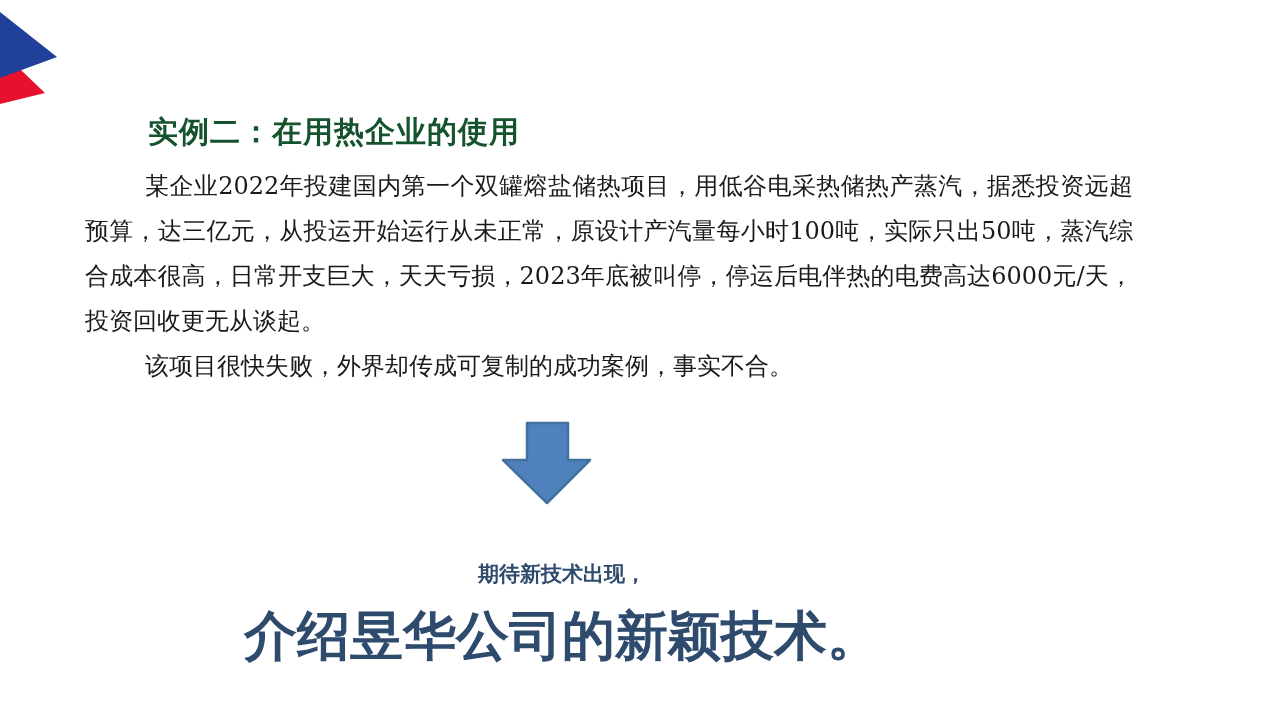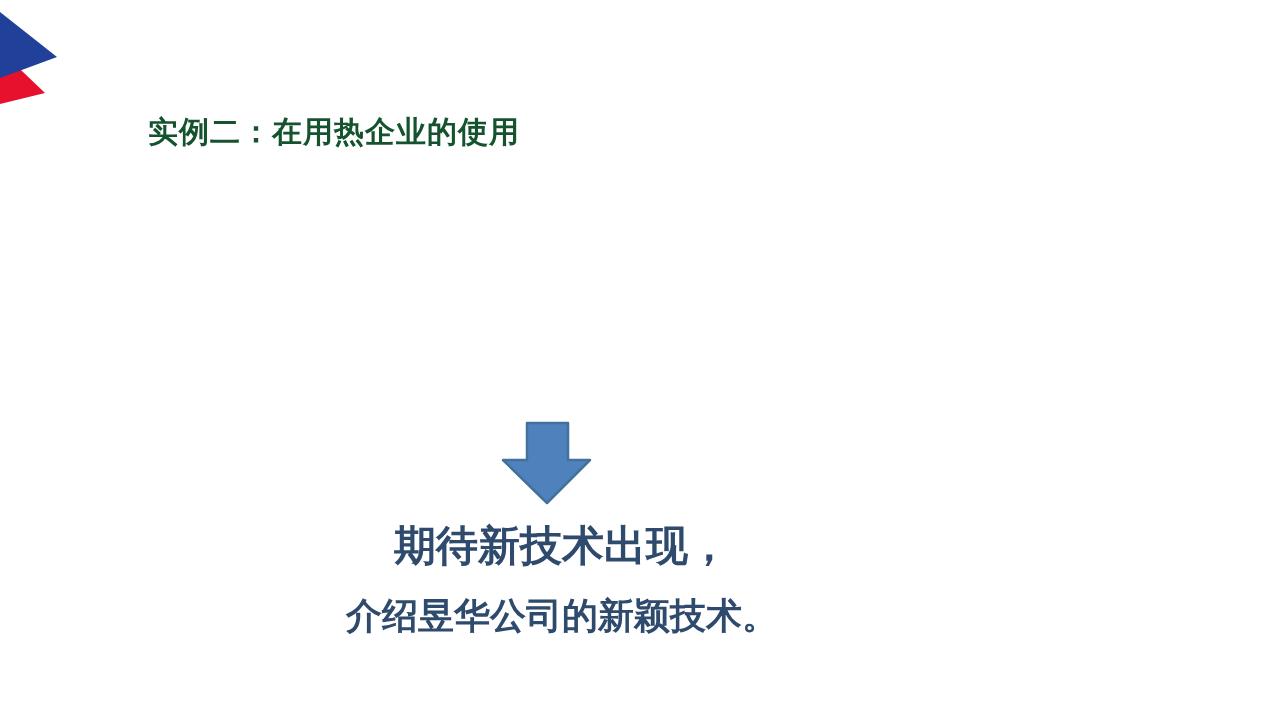--- a/index.html
+++ b/index.html
@@ -55,40 +55,43 @@
     position: absolute;
     left: 0;
     top: 524px;
     width: 1124px;
     text-align: center;
     color: #2E4A6D;
     font-family: "Liberation Sans", sans-serif;
     font-weight: bold;
   }
   .conclusion-line1 {
-    font-size: 42px;
+    font-size: 21px;
     line-height: 44px;
+    margin-top: 28px;
   }
   .conclusion-line2 {
-    margin-top: 20px;
-    font-size: 36px;
+    margin-top: 12px;
+    font-size: 53px;
     line-height: 56px;
   }
 </style>
 </head>
 <body>
 
 <svg class="corner-decoration" viewBox="0 0 70 115" aria-hidden="true">
   <polygon points="0,50 45,93 0,104" fill="#E8112D"></polygon>
   <polygon points="0,12 57,57 0,78" fill="#21409A"></polygon>
 </svg>
 
 <div class="slide-title">实例二：在用热企业的使用</div>
 
 <div class="body-text">
+  <p>某企业2022年投建国内第一个双罐熔盐储热项目，用低谷电采热储热产蒸汽，据悉投资远超预算，达三亿元，从投运开始运行从未正常，原设计产汽量每小时100吨，实际只出50吨，蒸汽综合成本很高，日常开支巨大，天天亏损，2023年底被叫停，停运后电伴热的电费高达6000元/天，投资回收更无从谈起。</p>
+  <p>该项目很快失败，外界却传成可复制的成功案例，事实不合。</p>
 </div>
 
 <svg class="down-arrow" viewBox="0 0 110 100" aria-hidden="true">
   <polygon points="32,8 73,8 73,45 95,45 52,88 8,45 32,45" stroke-width="2.5" stroke-linejoin="round" fill="#4F81BD" stroke="#41719C"></polygon>
 </svg>
 
 <div class="conclusion">
   <div class="conclusion-line1">期待新技术出现，</div>
   <div class="conclusion-line2">介绍昱华公司的新颖技术。</div>
 </div>

